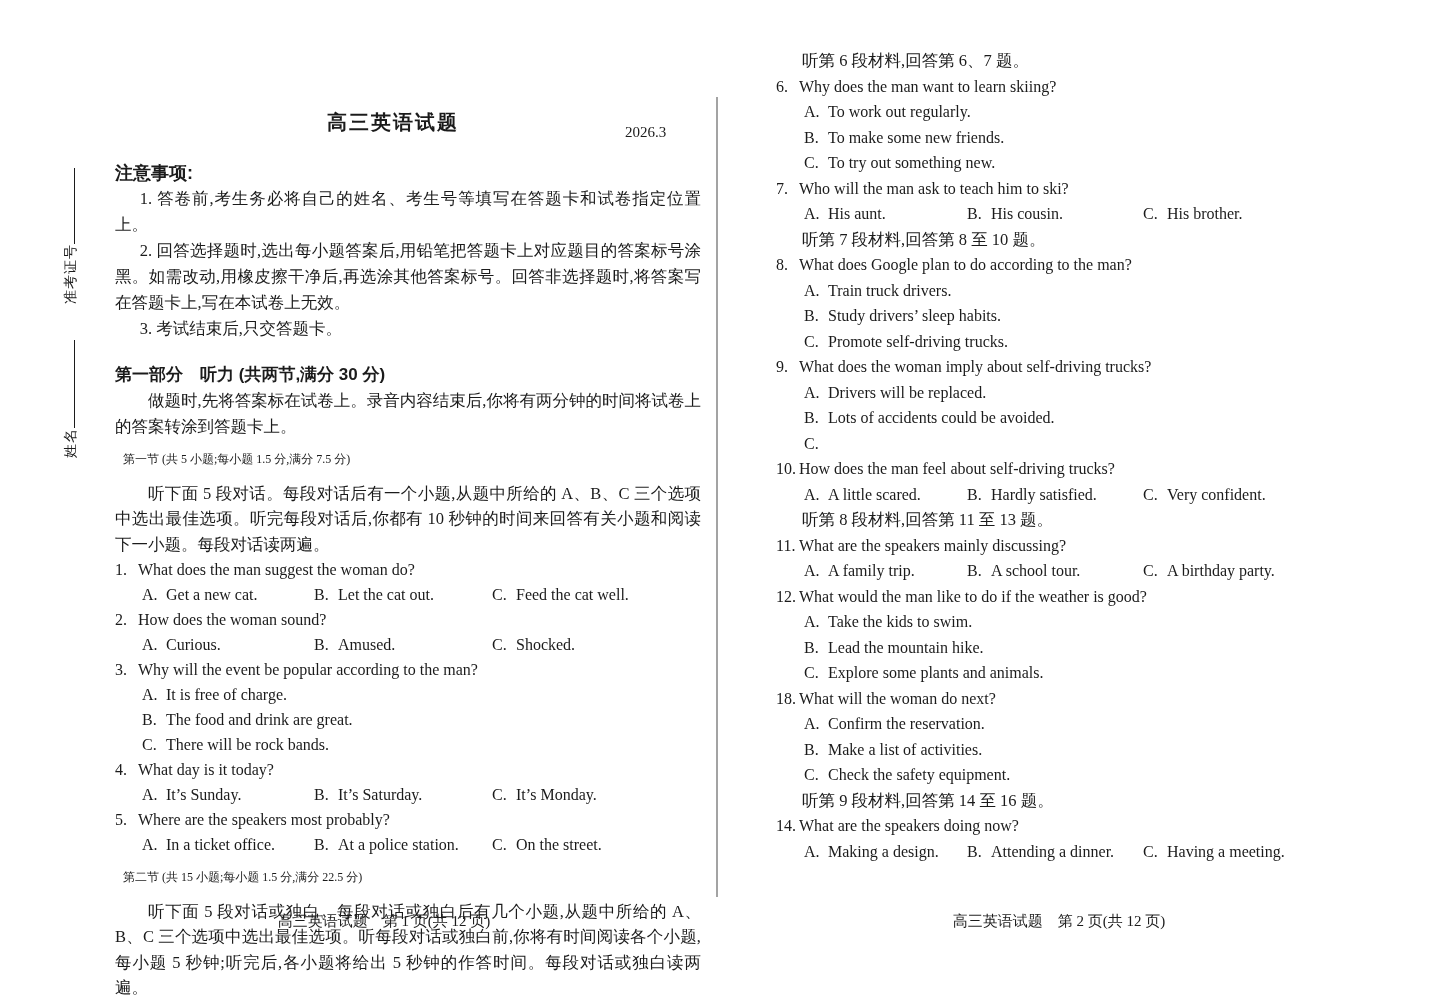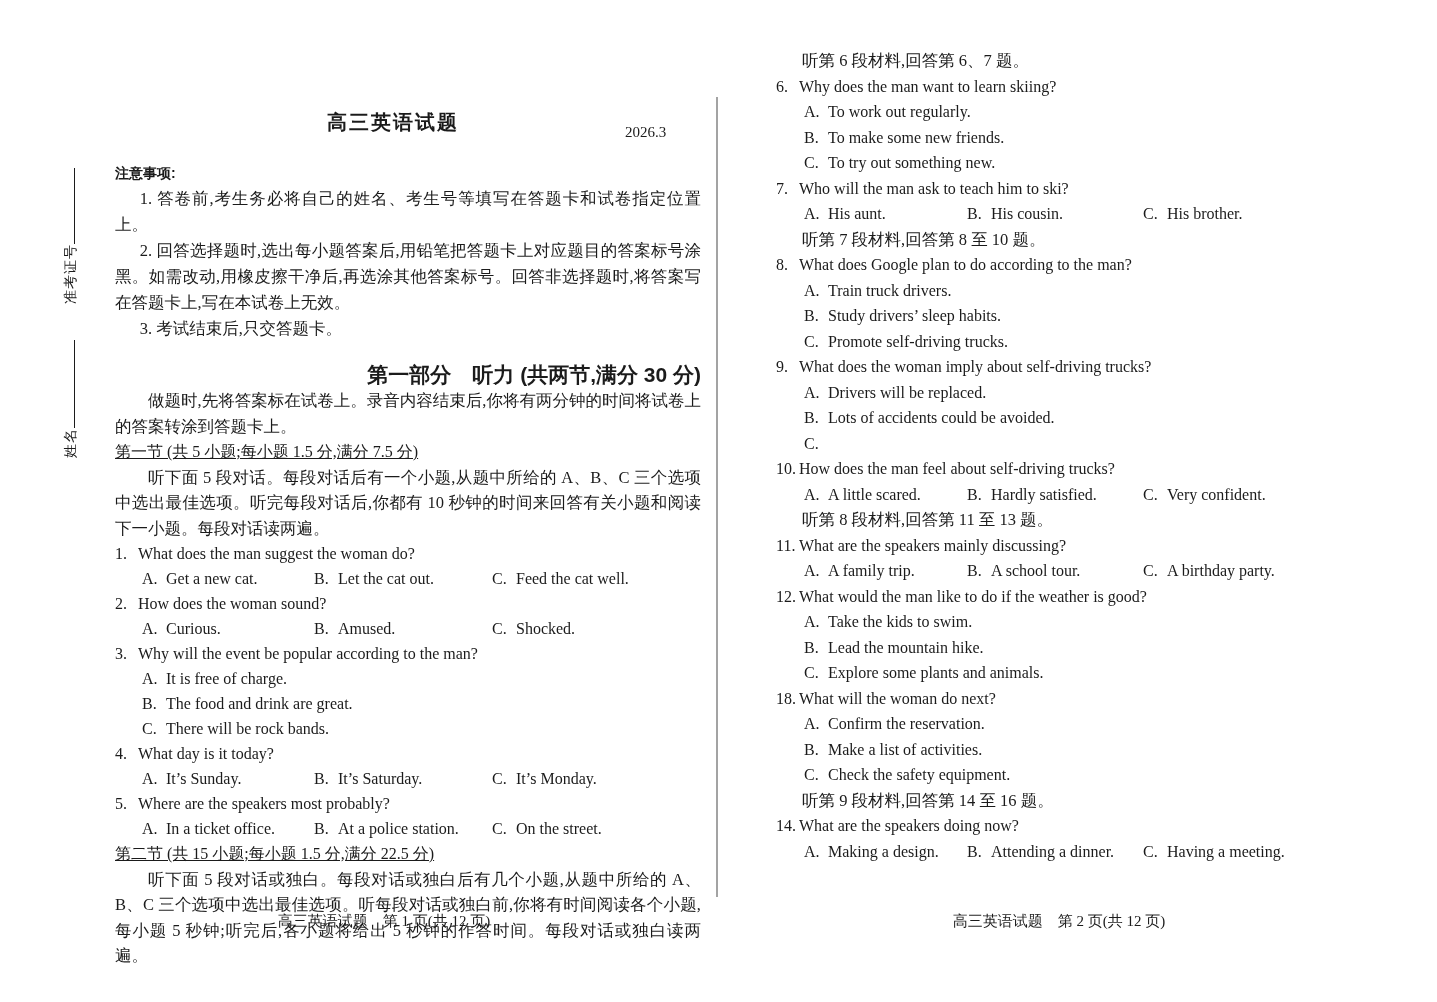--- a/index.html
+++ b/index.html
@@ -62,41 +62,40 @@
     letter-spacing: 2px;
     line-height: 36px;
   }
   .date { position: absolute; left: 510px; top: 20px; font-size: 15px; }
 
   
   .notice-heading {
     margin: 14px 0 0 0;
     font-family: "Liberation Sans", "DejaVu Sans", sans-serif;
     font-weight: bold;
-    font-size: 14px;
+    font-size: 18px;
     line-height: 26px;
   }
   .notice p {
     margin: 0;
     font-size: 16.5px;
     line-height: 26px;
     text-align: justify;
     text-indent: 1.5em;
   }
 
   
   .part-heading {
     margin: 20px 0 0 0;
     font-family: "Liberation Sans", "DejaVu Sans", sans-serif;
     font-weight: bold;
-    font-size: 21px;
+    font-size: 17px;
     line-height: 26px;
-    text-align: right;
-  }
-  .sub-heading { margin: 0; font-size: 16px; line-height: 25.5px; font-weight: normal; text-decoration: underline; }
+  }
+  .sub-heading { margin: 8px; font-size: 12px; line-height: 25.5px; font-weight: normal; }
   .intro {
     margin: 0;
     font-size: 16.5px;
     line-height: 25.5px;
     text-align: justify;
     text-indent: 2em;
   }
 
   
   .q { font-size: 16px; }

